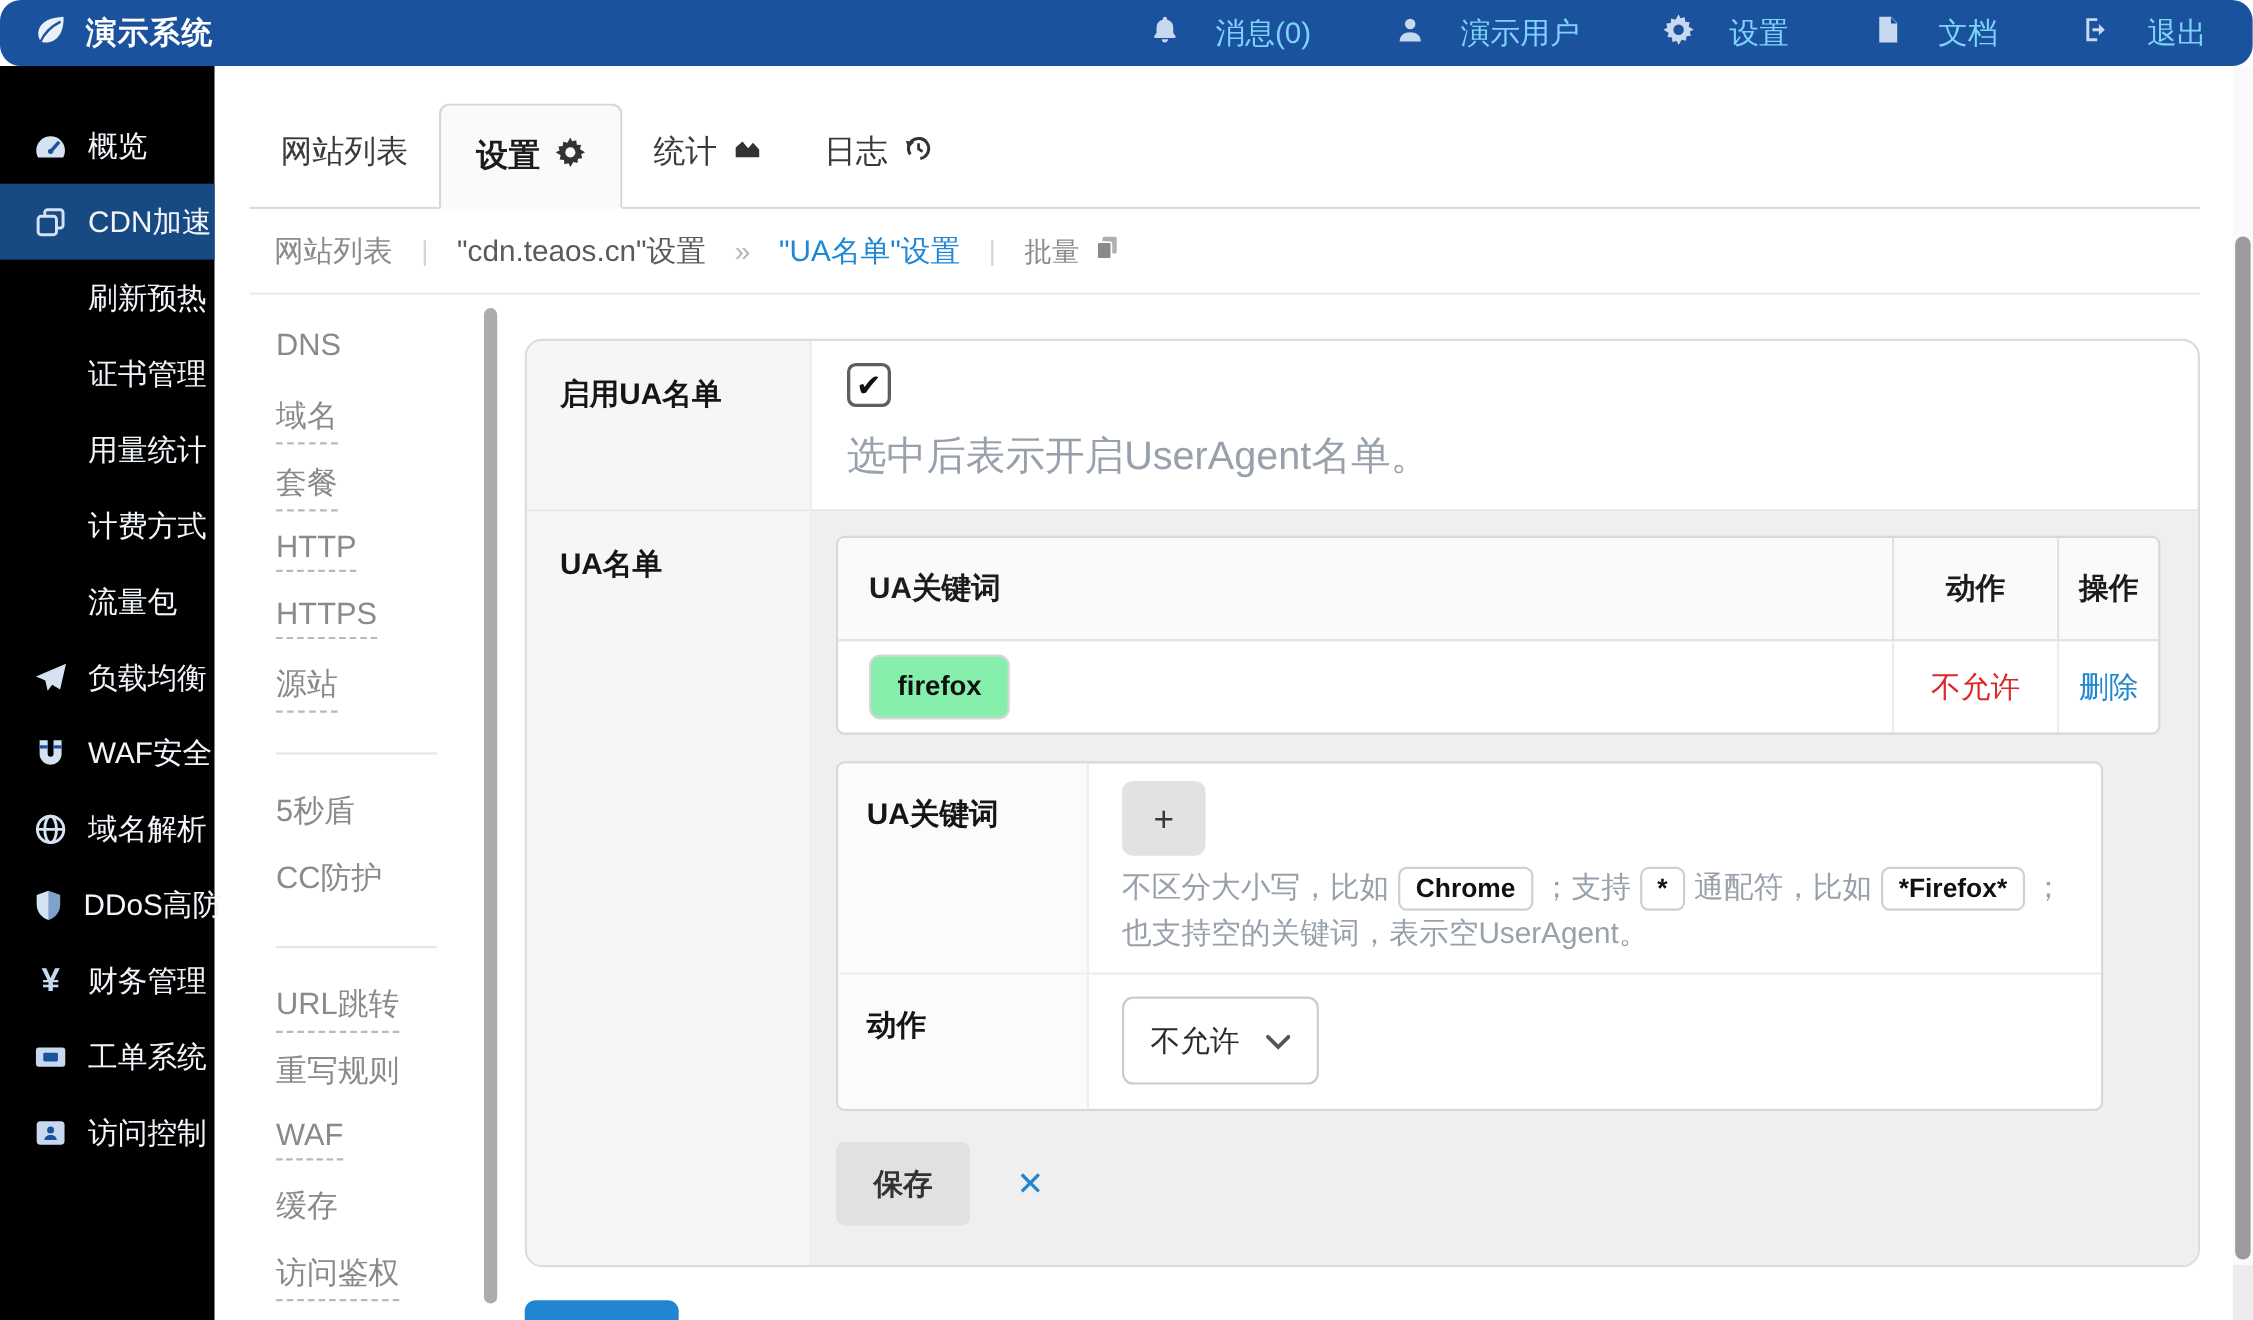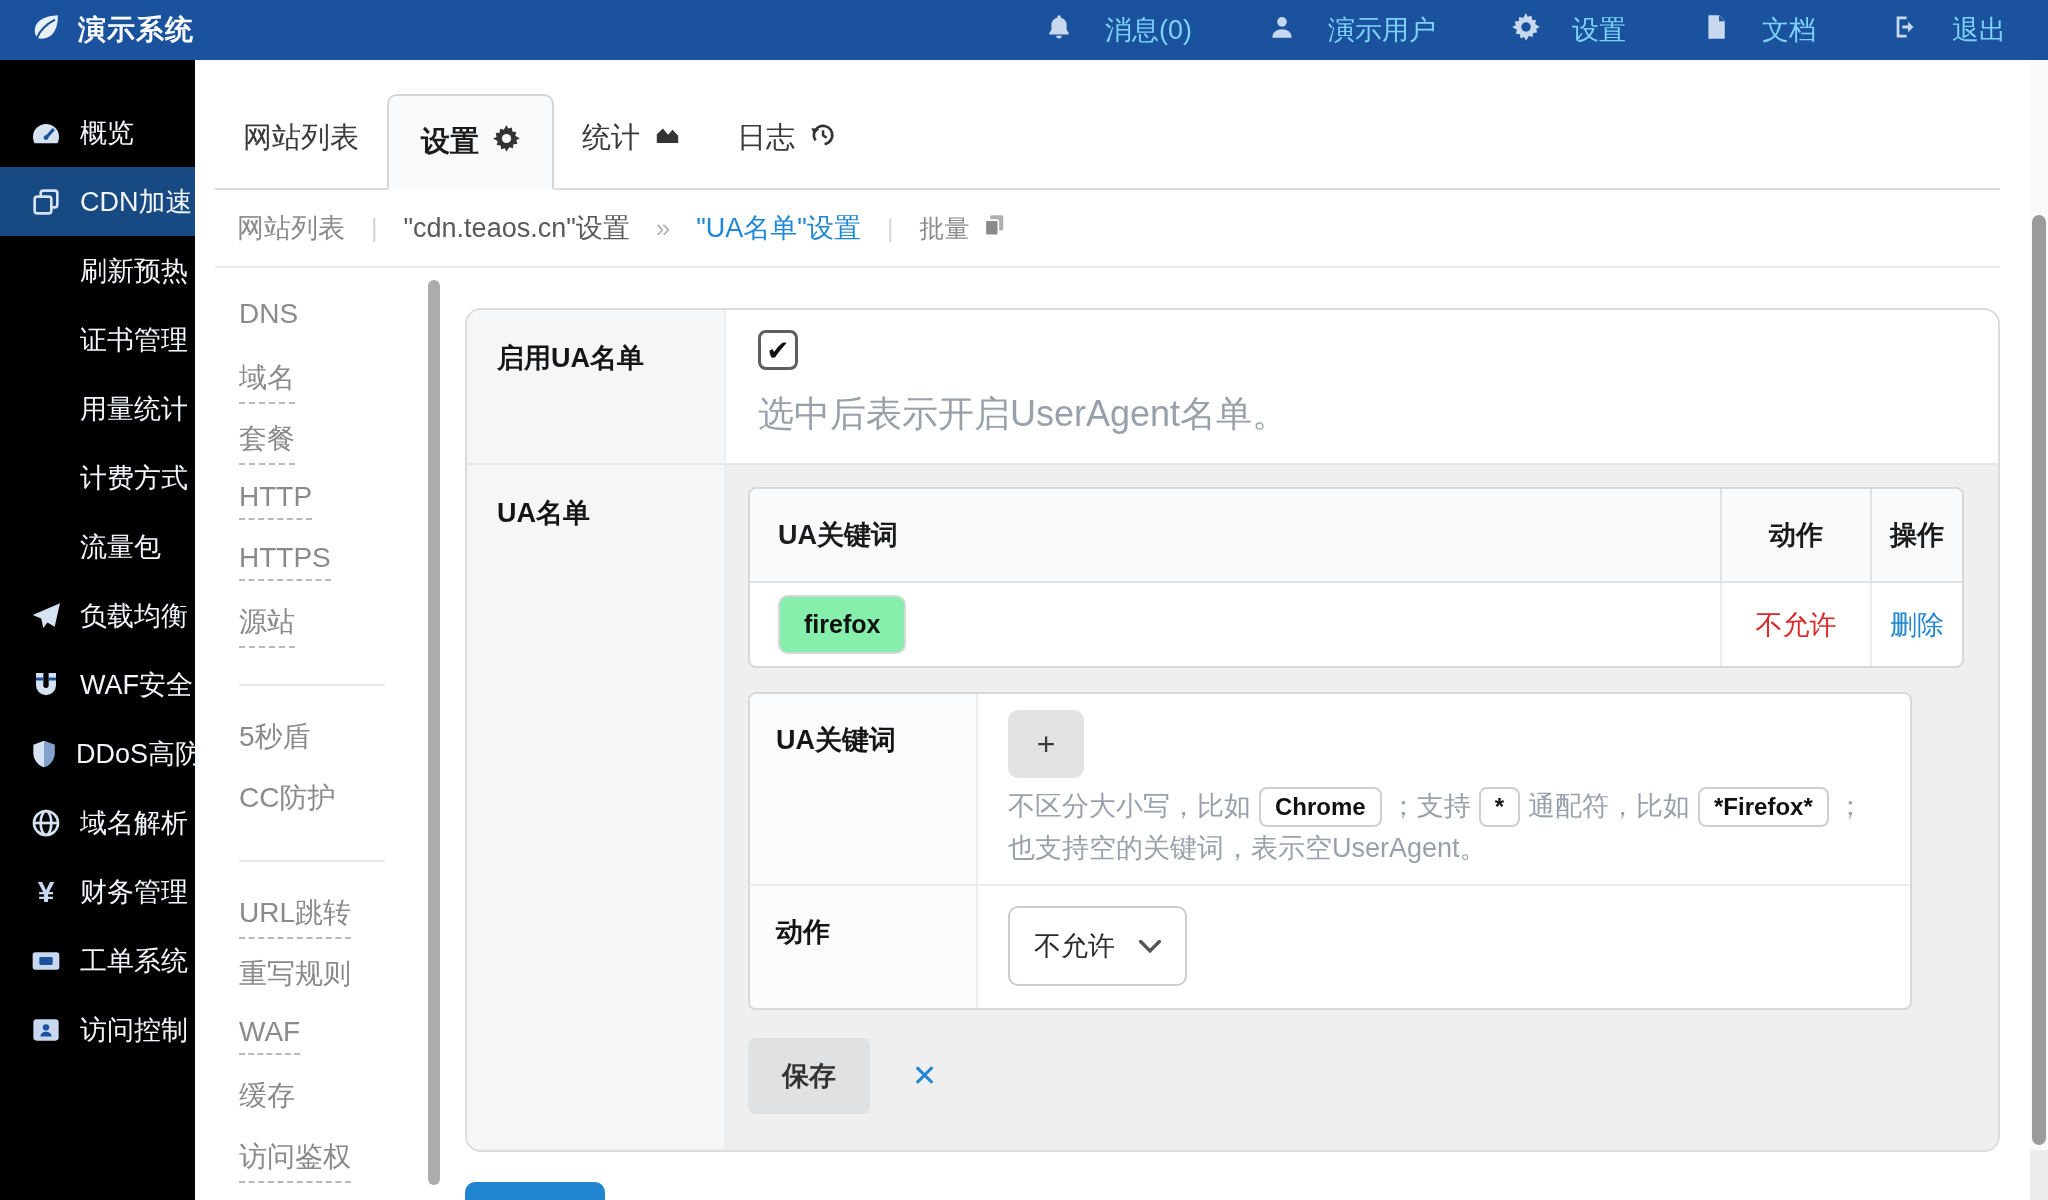--- a/index.html
+++ b/index.html
@@ -1,37 +1,37 @@
 <!DOCTYPE html>
 <html><head>
 <meta charset="utf-8">
 <style>
 * {box-sizing:border-box; margin:0; padding:0;}
 html,body {width:2048px; height:1200px; overflow:hidden;}
 body {font-family:"Liberation Sans","DejaVu Sans",sans-serif; background:#fff; position:relative; color:#222;}
 
 
-.topbar {height:60px; background:#1B529D; display:flex; align-items:center; color:#fff;}
+.topbar {height:60px; background:#1B529D; display:flex; align-items:center; color:#fff;border-radius:19px;}
 .brand {display:flex; align-items:center; gap:16px; padding-left:30px; font-size:28px; font-weight:600; letter-spacing:1px; cursor:pointer;}
 .brand svg {width:32px; height:32px;}
 .top-menu {margin-left:auto; display:flex; align-items:center; gap:76px; padding-right:42px;}
 .top-item {display:flex; align-items:flex-end; gap:32px; font-size:27px; color:#7dd3fc; cursor:pointer; white-space:nowrap;}
 .top-item svg {width:28px; height:28px;}
 
 
 .layout {display:flex; height:1140px;}
 .sidebar {width:195px; background:#000000; padding-top:38px; flex-shrink:0;}
 .side-item {height:69px; display:flex; align-items:center; color:#F2F6FB; font-size:27px; cursor:pointer; white-space:nowrap;}
 .side-item .ico {width:36px; margin-left:28px; margin-right:16px; display:flex; justify-content:center; align-items:center;}
 .side-item .ico svg {width:32px; height:32px;}
 .side-item.sub {padding-left:80px;}
 .side-item.active {background:#174983;}
 .yen-glyph {font-size:30px; font-weight:bold; color:#C8D9EF;}
 
-.content {flex:1; display:flex; flex-direction:column; min-width:0; padding-left:20px;}
+.content {flex:1; display:flex; flex-direction:column; min-width:0; padding-left:32px;}
 
 
 .tabbar {display:flex; align-items:flex-end; margin-right:48px; border-bottom:2px solid #DBDBDB; height:130px;}
 .tab {font-size:29px; color:#3a3a3a; padding:0 28px 30px; display:flex; gap:14px; align-items:center; cursor:pointer; white-space:nowrap;}
 .tab.active {border:2px solid #D6D6D7; background:#F9FAFB; border-radius:10px 10px 0 0; padding:26px 32px; font-weight:bold; margin-bottom:-2px; border-bottom:2px solid #F9FAFB; color:#1b1b1b;}
 .tab svg {width:27px; height:27px;}
 
 
 .breadcrumb {display:flex; align-items:center; gap:26px; height:78px; font-size:27px; color:#8B8B8B; border-bottom:2px solid #ECECEC; margin-right:48px; padding-left:22px; white-space:nowrap;}
 .bc-sep {color:#D5D5D5; font-size:25px;}
@@ -200,36 +200,36 @@
           <svg viewBox="0 0 24 24">
             <path fill="#D5E2F2" d="M4.5 3h5.5v9.2a2 2 0 0 0 4 0V3h5.5v9.2a7.5 7.5 0 0 1-15 0z"></path>
             <rect x="4.5" y="6.4" width="5.5" height="2.2" fill="#1B529D"></rect>
             <rect x="14" y="6.4" width="5.5" height="2.2" fill="#1B529D"></rect>
           </svg>
         </span>
       <span>WAF安全</span>
     </div>
     <div class="side-item">
       <span class="ico">
-          <svg viewBox="0 0 24 24">
-            <path fill="#D5E2F2" d="M12 2 4 5v6.3c0 5.2 3.4 9.3 8 10.7 4.6-1.4 8-5.5 8-10.7V5z"></path>
-            <path fill="#1B529D" opacity="0.45" d="M12 2v20c4.6-1.4 8-5.5 8-10.7V5z"></path>
-          </svg>
-        </span>
-      <span>DDoS高防</span>
-    </div>
-    <div class="side-item">
-      <span class="ico">
           <svg viewBox="0 0 24 24" fill="none" stroke="#D5E2F2" stroke-width="2">
             <circle cx="12" cy="12" r="9"></circle>
             <ellipse cx="12" cy="12" rx="4" ry="9"></ellipse>
             <line x1="3" y1="12" x2="21" y2="12"></line>
           </svg>
         </span>
       <span>域名解析</span>
+    </div>
+    <div class="side-item">
+      <span class="ico">
+          <svg viewBox="0 0 24 24">
+            <path fill="#D5E2F2" d="M12 2 4 5v6.3c0 5.2 3.4 9.3 8 10.7 4.6-1.4 8-5.5 8-10.7V5z"></path>
+            <path fill="#1B529D" opacity="0.45" d="M12 2v20c4.6-1.4 8-5.5 8-10.7V5z"></path>
+          </svg>
+        </span>
+      <span>DDoS高防</span>
     </div>
     <div class="side-item">
       <span class="ico">
           <span class="yen-glyph">¥</span>
         </span>
       <span>财务管理</span>
     </div>
     <div class="side-item">
       <span class="ico">
           <svg viewBox="0 0 24 24">

